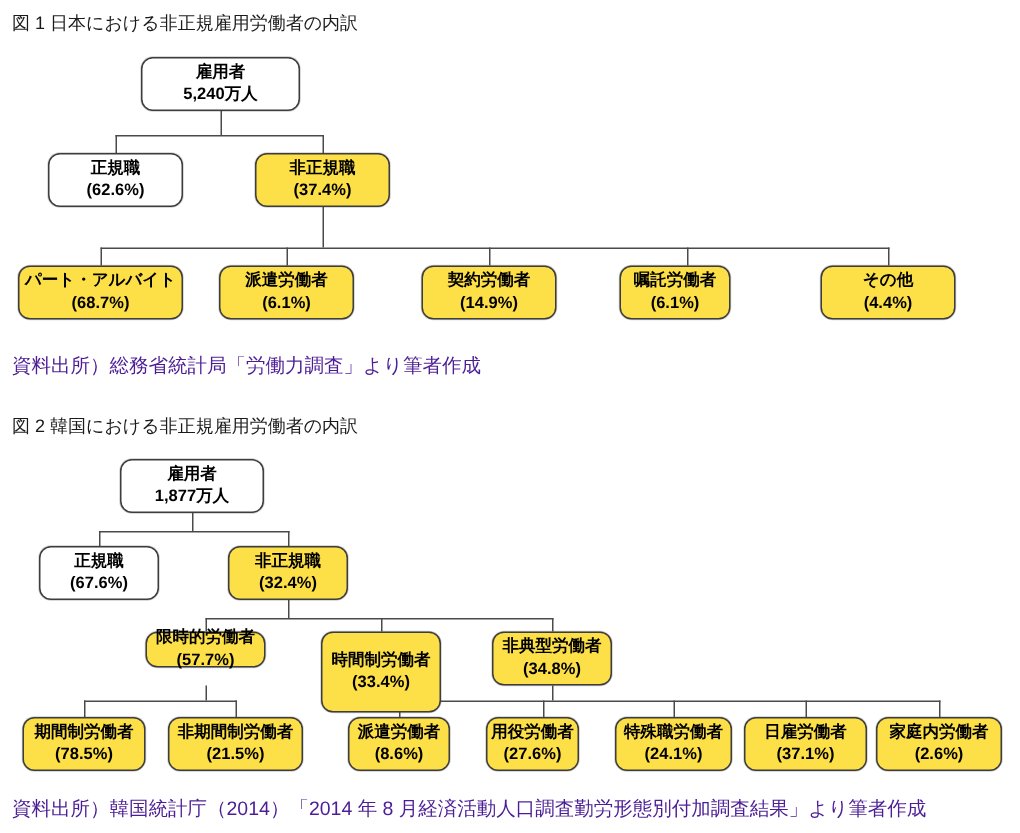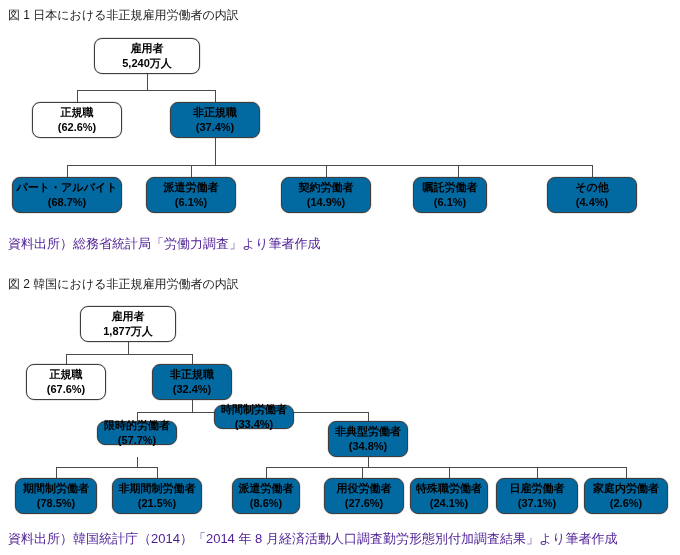--- a/index.html
+++ b/index.html
@@ -8,21 +8,21 @@
     font-family:"Liberation Sans","DejaVu Sans",sans-serif;color:#1a1a1a;
   }
   .fig-title{position:absolute;font-size:12px;color:#1a1a1a;white-space:nowrap;}
   .fig-source{position:absolute;font-size:13px;color:#4c1d95;white-space:nowrap;}
   .node{
     position:absolute;box-sizing:border-box;border:1px solid #3d3d3d;border-radius:8px;
     background:#ffffff;display:flex;flex-direction:column;align-items:center;justify-content:center;
     text-align:center;font-weight:bold;font-size:11px;line-height:1.35;color:#000;white-space:nowrap;
     box-shadow:0 0 0 0.5px rgba(60,60,60,.25);
   }
-  .node.gray{background:#0369a1;}
+  .node.gray{background:#fde047;}
   .lv{position:absolute;width:1px;background:#4a4a4a;}
   .lh{position:absolute;height:1px;background:#4a4a4a;}
 </style>
 </head>
 <body>
 
 <div class="canvas">
 
   <div class="fig-title" style="left:8px;top:7px;">図 1 日本における非正規雇用労働者の内訳</div>
 
@@ -105,41 +105,41 @@
     <span>(67.6%)</span>
   </div>
   <div class="node gray" style="left:152px;top:364px;width:80px;height:36px;">
     <span>非正規職</span>
     <span>(32.4%)</span>
   </div>
   <div class="node gray" style="left:97px;top:421px;width:80px;height:24px;">
     <span>限時的労働者</span>
     <span>(57.7%)</span>
   </div>
-  <div class="node gray" style="left:214px;top:405px;width:80px;height:24px;">
+  <div class="node gray" style="left:214px;top:421px;width:80px;height:54px;">
     <span>時間制労働者</span>
     <span>(33.4%)</span>
   </div>
   <div class="node gray" style="left:328px;top:421px;width:80px;height:36px;">
     <span>非典型労働者</span>
     <span>(34.8%)</span>
   </div>
   <div class="node gray" style="left:15px;top:478px;width:82px;height:36px;">
     <span>期間制労働者</span>
     <span>(78.5%)</span>
   </div>
   <div class="node gray" style="left:112px;top:478px;width:90px;height:36px;">
     <span>非期間制労働者</span>
     <span>(21.5%)</span>
   </div>
   <div class="node gray" style="left:232px;top:478px;width:68px;height:36px;">
     <span>派遣労働者</span>
     <span>(8.6%)</span>
   </div>
-  <div class="node gray" style="left:324px;top:478px;width:80px;height:36px;">
+  <div class="node gray" style="left:324px;top:478px;width:62px;height:36px;">
     <span>用役労働者</span>
     <span>(27.6%)</span>
   </div>
   <div class="node gray" style="left:410px;top:478px;width:78px;height:36px;">
     <span>特殊職労働者</span>
     <span>(24.1%)</span>
   </div>
   <div class="node gray" style="left:496px;top:478px;width:82px;height:36px;">
     <span>日雇労働者</span>
     <span>(37.1%)</span>

